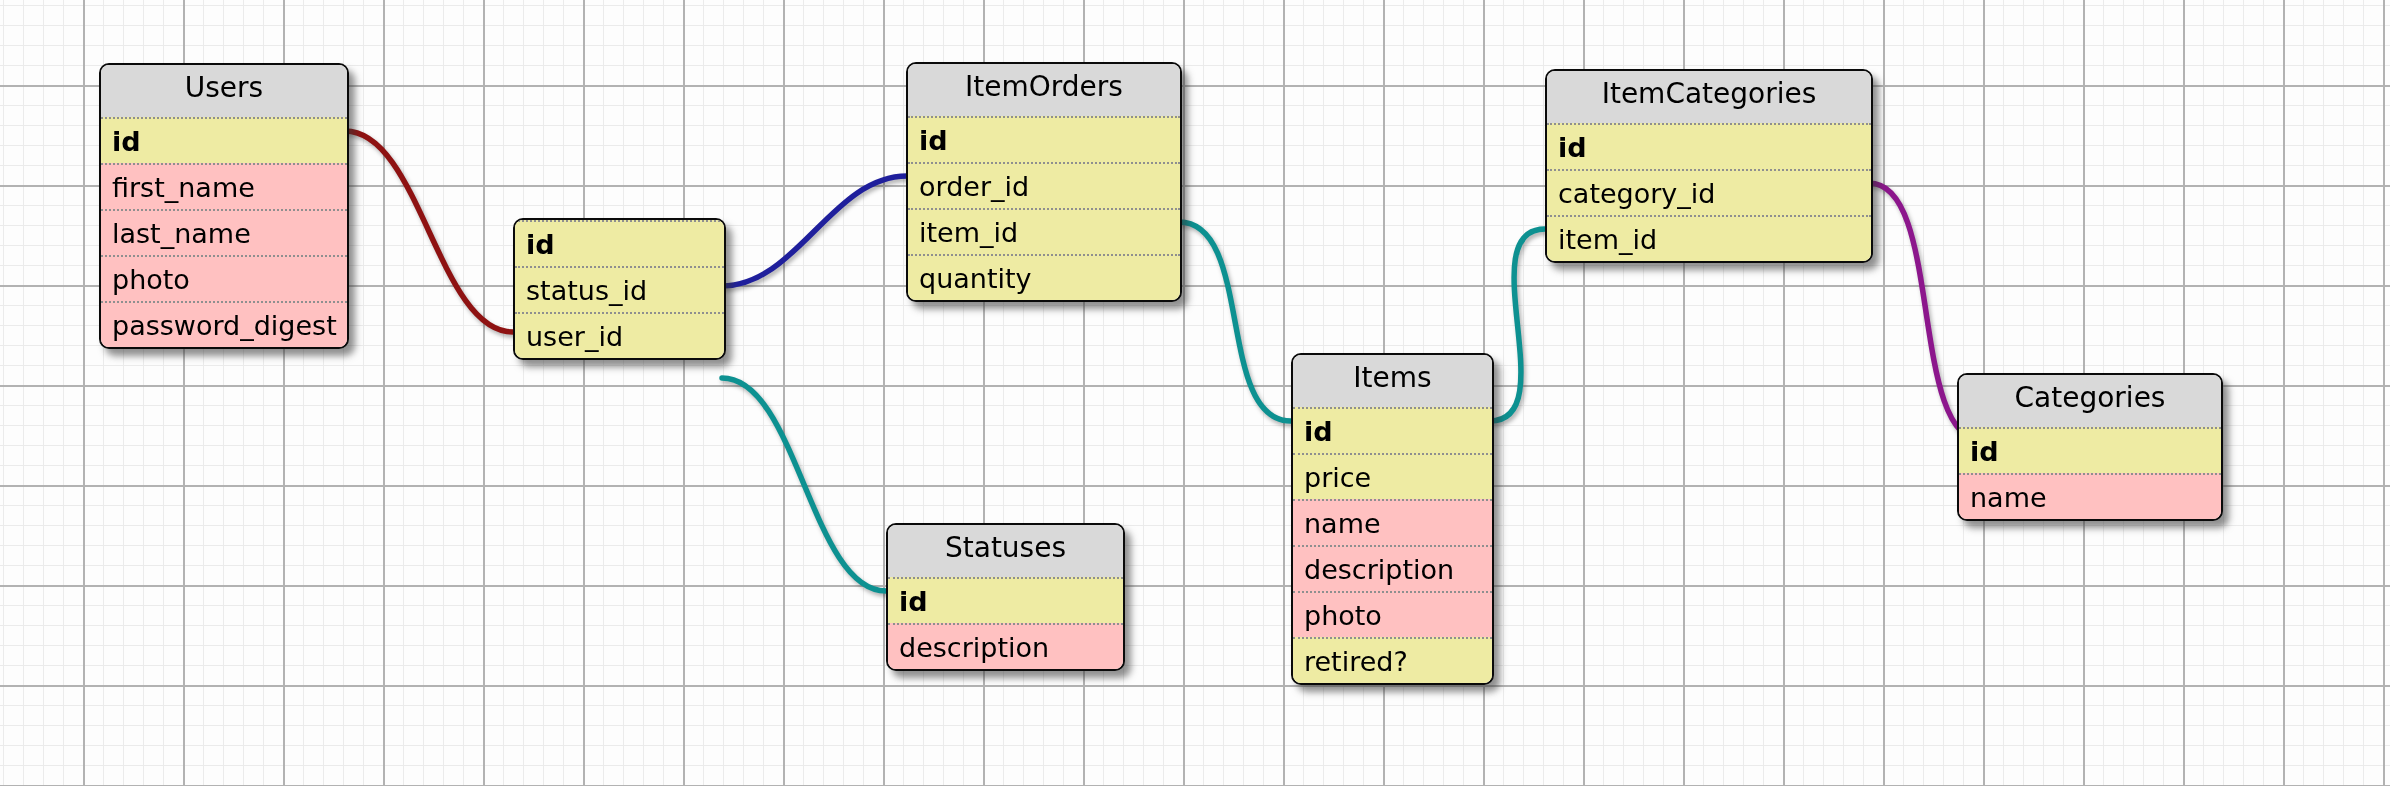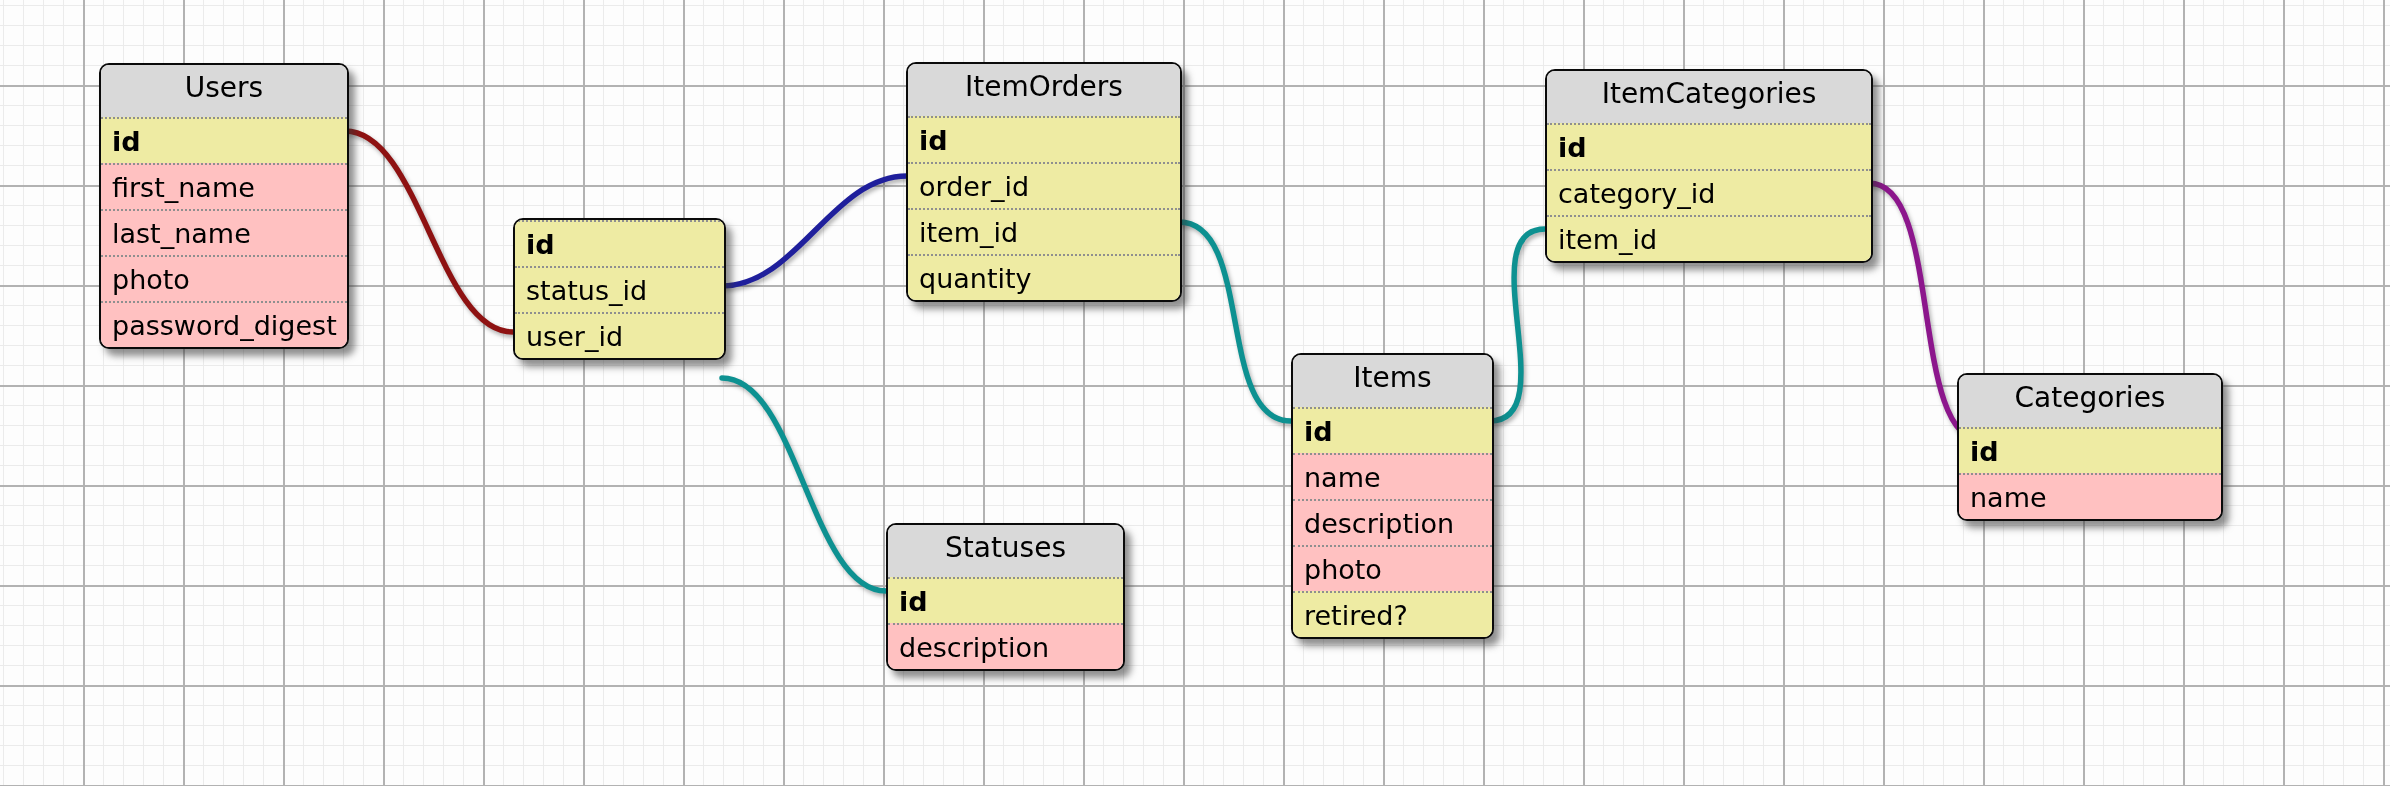--- a/index.html
+++ b/index.html
@@ -95,20 +95,21 @@
     <div class="table" style="left: 906px; top: 62px; width: 272px;">
       <div class="thead">ItemOrders</div>
       <div class="trow yellow bold">id</div>
       <div class="trow yellow">order_id</div>
       <div class="trow yellow">item_id</div>
       <div class="trow yellow">quantity</div>
     </div>
     <div class="table" style="left: 1291px; top: 353px; width: 199px;">
       <div class="thead">Items</div>
       <div class="trow yellow bold">id</div>
+      <div class="trow yellow">price</div>
       <div class="trow pink">name</div>
       <div class="trow pink">description</div>
       <div class="trow pink">photo</div>
       <div class="trow yellow">retired?</div>
     </div>
     <div class="table" style="left: 1545px; top: 69px; width: 324px;">
       <div class="thead">ItemCategories</div>
       <div class="trow yellow bold">id</div>
       <div class="trow yellow">category_id</div>
       <div class="trow yellow">item_id</div>

